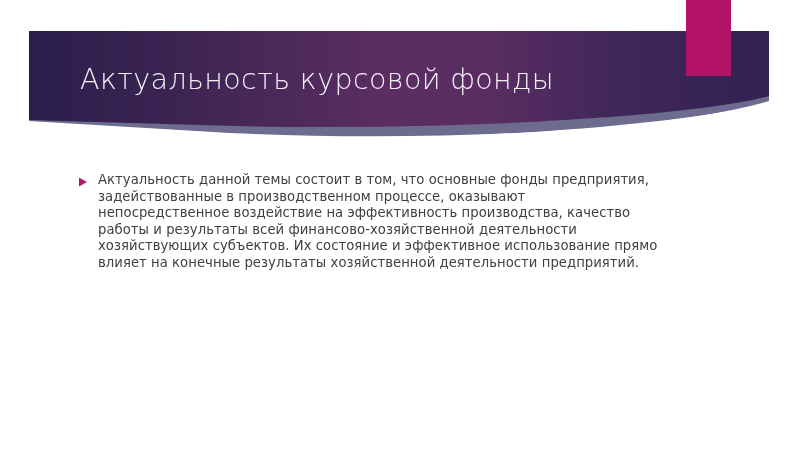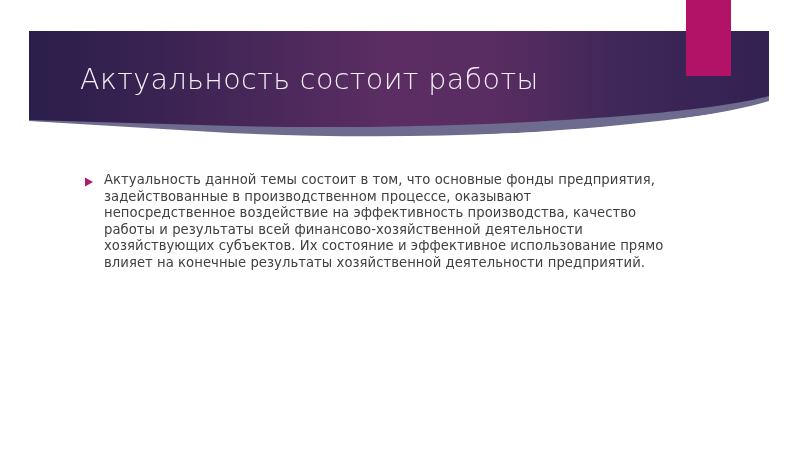--- a/index.html
+++ b/index.html
@@ -56,21 +56,21 @@
     left: 686px;
     top: 0px;
     width: 45px;
     height: 76px;
     background: #b31366;
   }
 
   
   #body-content {
     position: absolute;
-    left: 84px;
+    left: 78px;
     top: 172px;
     width: 580px;
   }
   .bullet-row {
     display: flex;
     align-items: flex-start;
   }
   .bullet-marker {
     flex: 0 0 auto;
     width: 20px;
@@ -113,21 +113,21 @@
       <path d="M29,31 L769,31 L769,101 C660,133 420,142 230,133 L29,121 Z" fill="#6d6b8e"></path>
 
       <path d="M29,31 L769,31 L769,96 C690,118 430,131 235,126 L29,120 Z" fill="url(#bannerGrad)"></path>
 
       <path d="M120,160 L800,160 L800,96 C700,126 430,145 210,137 Z" fill="#ffffff"></path>
     </svg>
   </div>
 
   <div id="accent-block"></div>
 
-  <div id="slide-title">Актуальность состоит работы</div>
+  <div id="slide-title">Актуальность курсовой фонды</div>
 
   <div id="body-content">
     <div class="bullet-row">
       <span class="bullet-marker">
         <svg width="10" height="10" viewBox="0 0 10 10" xmlns="http://www.w3.org/2000/svg">
           <path d="M1,0.4 L9,5 L1,9.6 Z" fill="#b3186a"></path>
         </svg>
       </span>
       <span class="bullet-text">Актуальность данной темы состоит в том, что основные фонды предприятия, задействованные в производственном процессе, оказывают непосредственное воздействие на эффективность производства, качество работы и результаты всей финансово-хозяйственной деятельности хозяйствующих субъектов. Их состояние и эффективное использование прямо влияет на конечные результаты хозяйственной деятельности предприятий.</span>
     </div>

